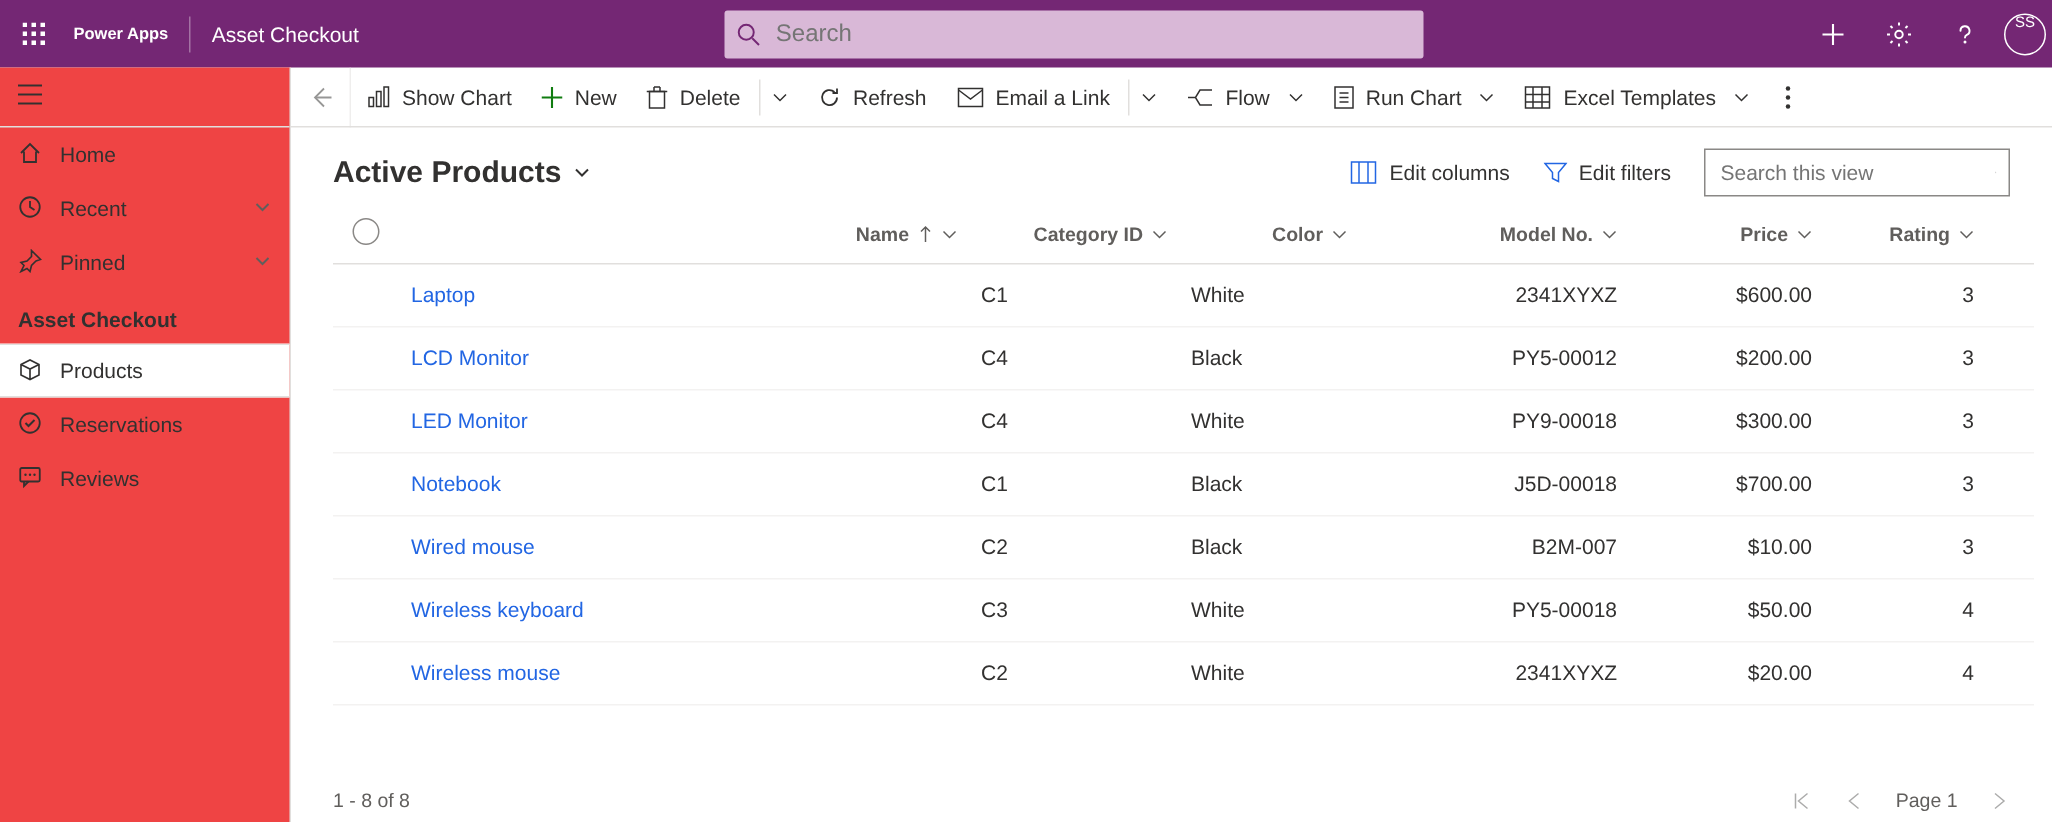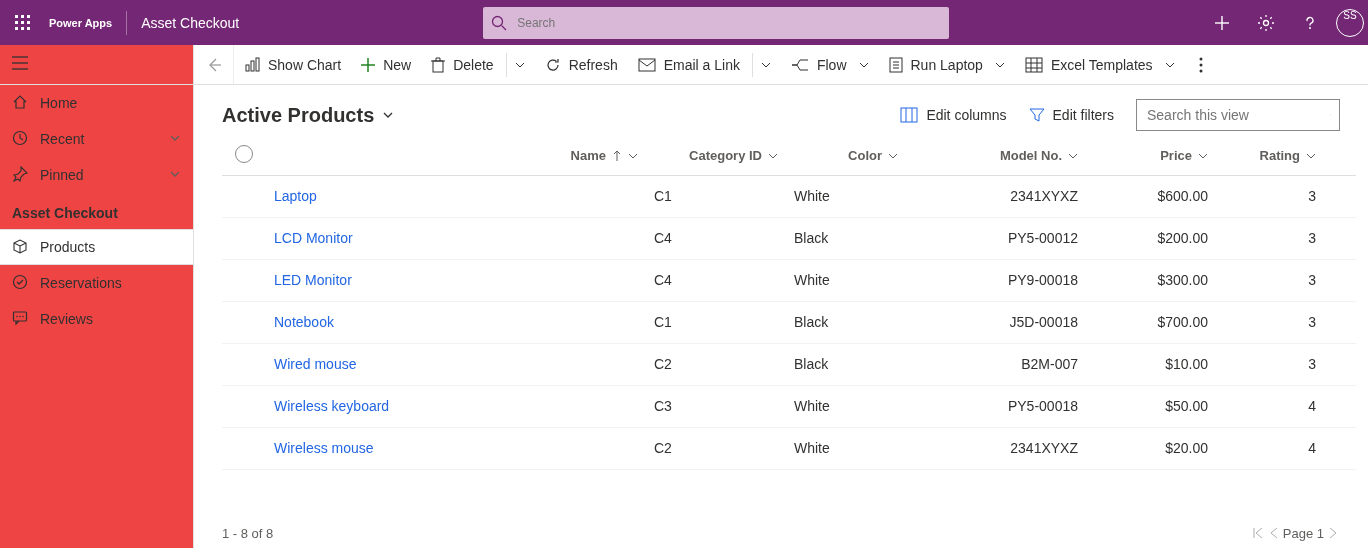--- a/index.html
+++ b/index.html
@@ -18,21 +18,21 @@
 
   
   .appbar{height:45px;background:var(--purple);display:flex;align-items:center;color:#fff;}
   .waffle{width:45px;height:45px;display:flex;align-items:center;justify-content:center;cursor:pointer}
   .waffle svg{fill:#fff}
   .brand{font-weight:600;font-size:11px;padding:0 14px 0 4px;white-space:nowrap}
   .vdiv{width:1px;height:24px;background:rgba(255,255,255,.35)}
   .apptitle{padding:0 14px;font-size:14px;white-space:nowrap}
   .search{flex:0 0 466px;margin-left:230px;height:32px;background:var(--search-bg);border-radius:2px;display:flex;align-items:center;padding:0 8px;color:#323130;cursor:text}
   .search svg{margin-right:8px}
-  .search input{border:none;background:transparent;outline:none;font-size:12px;flex:1;color:#0f172a}
+  .search input{border:none;background:transparent;outline:none;font-size:16px;flex:1;color:#0f172a}
   .spacer{flex:1}
   .hicon{width:44px;height:45px;display:flex;align-items:center;justify-content:center;cursor:pointer}
   .avatar{width:28px;height:28px;border:1px solid #fff;border-radius:50%;display:flex;align-items:flex-start;justify-content:center;font-size:10px;margin:0 4px 0 4px;cursor:pointer}
 
   
   .body{display:flex;height:calc(548px - 45px);}
   .sidebar{width:194px;border-right:1px solid var(--border);display:flex;flex-direction:column;background:#ef4444}
   .sb-top{height:40px;border-bottom:1px solid var(--border);display:flex;align-items:center;padding:0 12px}
   .hamburger{cursor:pointer}
   .sb-item{height:36px;display:flex;align-items:center;padding:0 12px;cursor:pointer;position:relative}
@@ -73,21 +73,21 @@
   .col-cat{width:140px}
   .col-color{width:120px}
   .col-model{width:200px}
   .col-price{width:130px}
   .col-rating{width:120px}
   td.num, th.num{ text-align:right;padding-right:28px}
   td.numc, th.numc{ text-align:right;padding-right:40px}
 
   
   .footer{height:30px;border-top:0;display:flex;align-items:center;padding:0 28px;font-size:13px;color:var(--muted)}
-  .footer .right{margin-left:auto;display:flex;align-items:center;gap:2px}
+  .footer .right{margin-left:auto;display:flex;align-items:flex-end;gap:21px}
   .pgicon{opacity:.4}
 </style>
 </head>
 <body>
 
 <div class="appbar">
   <div class="waffle">
     <svg width="16" height="16" viewBox="0 0 16 16">
         <g fill="#fff">
           <rect width="3" height="3" x="0" y="0"></rect>
@@ -284,21 +284,21 @@
           </svg>
       </div>
 
       <div class="cmd">
         <svg width="14" height="16" viewBox="0 0 14 16">
             <rect x="1" y="1" width="12" height="14" fill="none" stroke="#323130"></rect>
             <line x1="4" y1="5" x2="10" y2="5" stroke="#323130"></line>
             <line x1="4" y1="8" x2="10" y2="8" stroke="#323130"></line>
             <line x1="4" y1="11" x2="10" y2="11" stroke="#323130"></line>
           </svg>
-        <span>Run Laptop</span>
+        <span>Run Chart</span>
         <svg width="10" height="10" viewBox="0 0 10 10" style="margin-left:4px">
             <path d="M1 3l4 4 4-4" fill="none" stroke="#323130"></path>
           </svg>
       </div>
 
       <div class="cmd">
         <svg width="18" height="16" viewBox="0 0 18 16">
             <rect x="1" y="1" width="16" height="14" fill="none" stroke="#323130"></rect>
             <line x1="1" y1="6" x2="17" y2="6" stroke="#323130"></line>
             <line x1="1" y1="11" x2="17" y2="11" stroke="#323130"></line>

